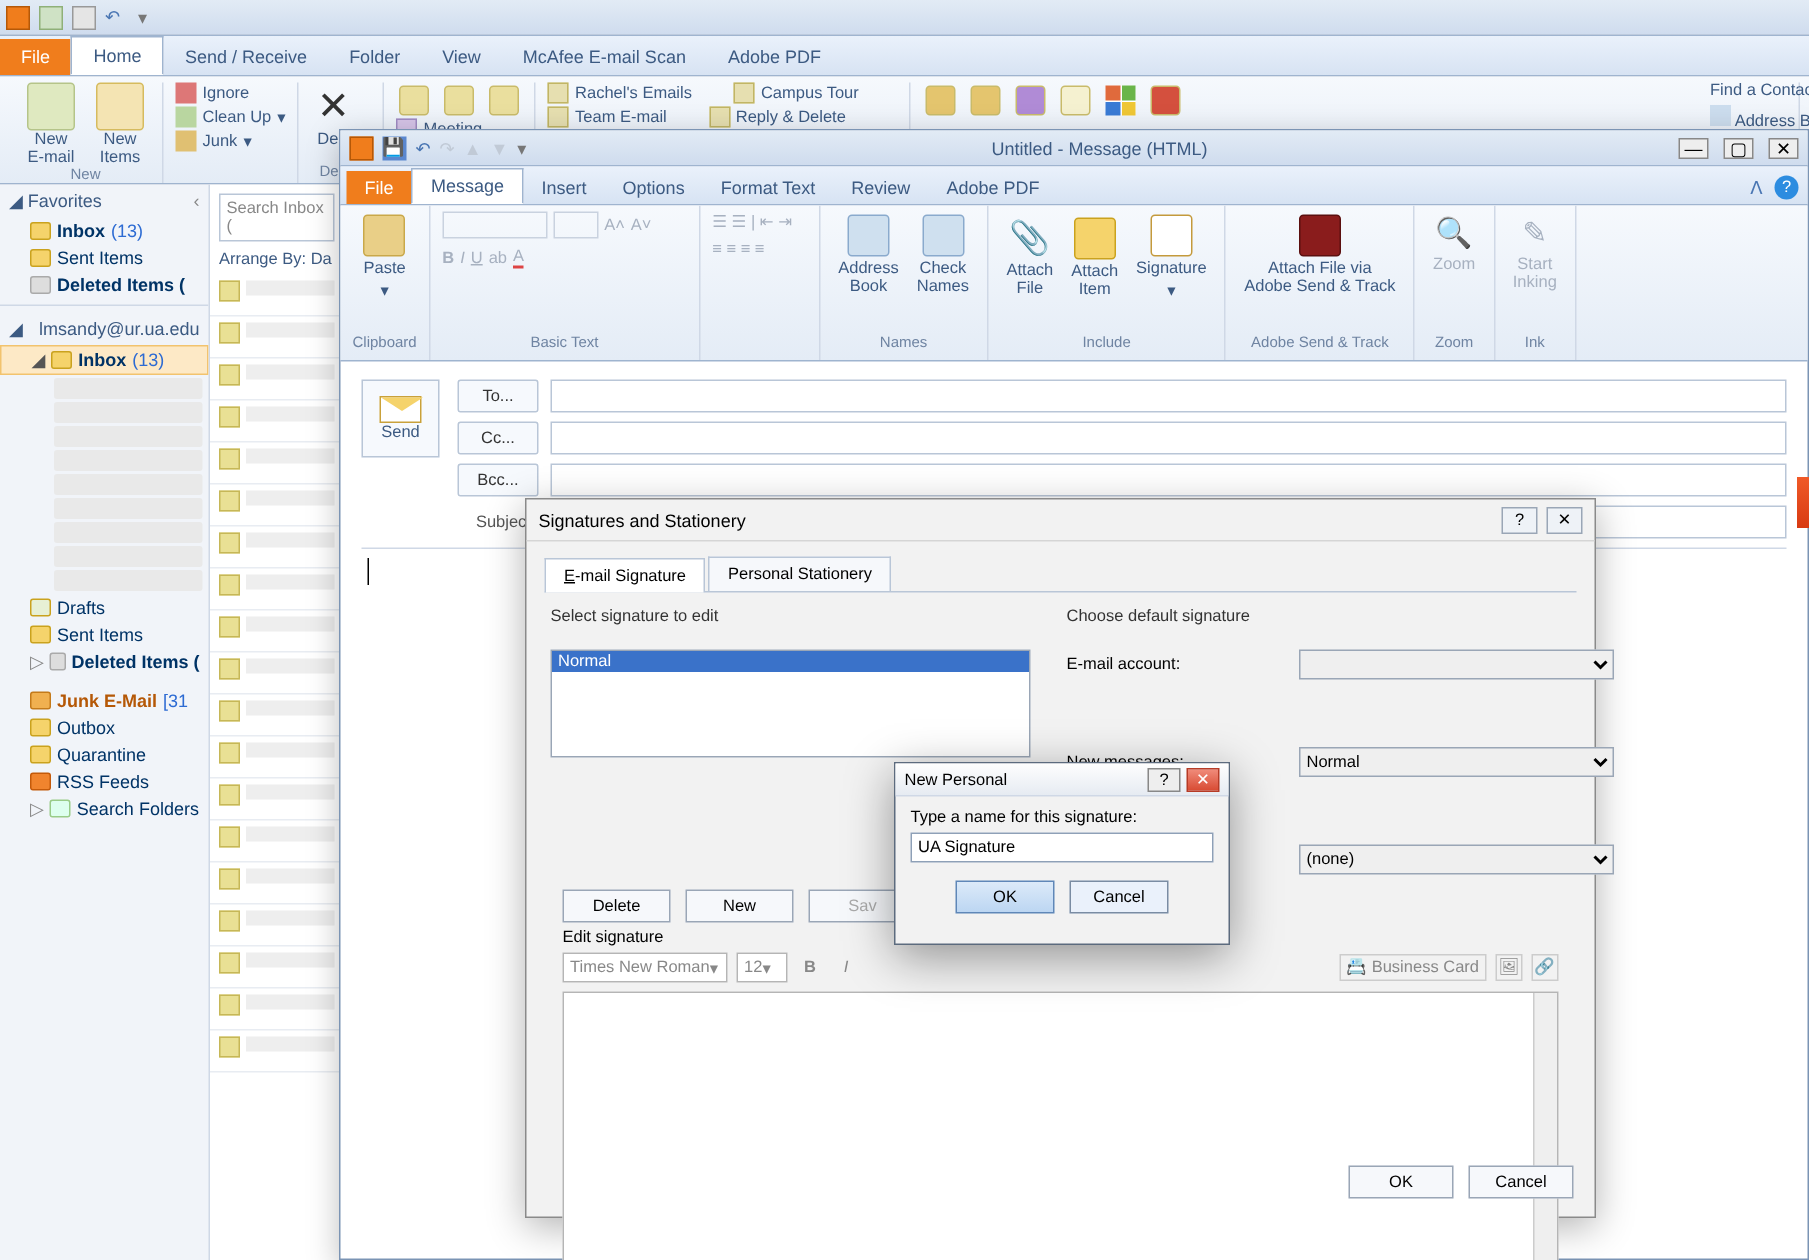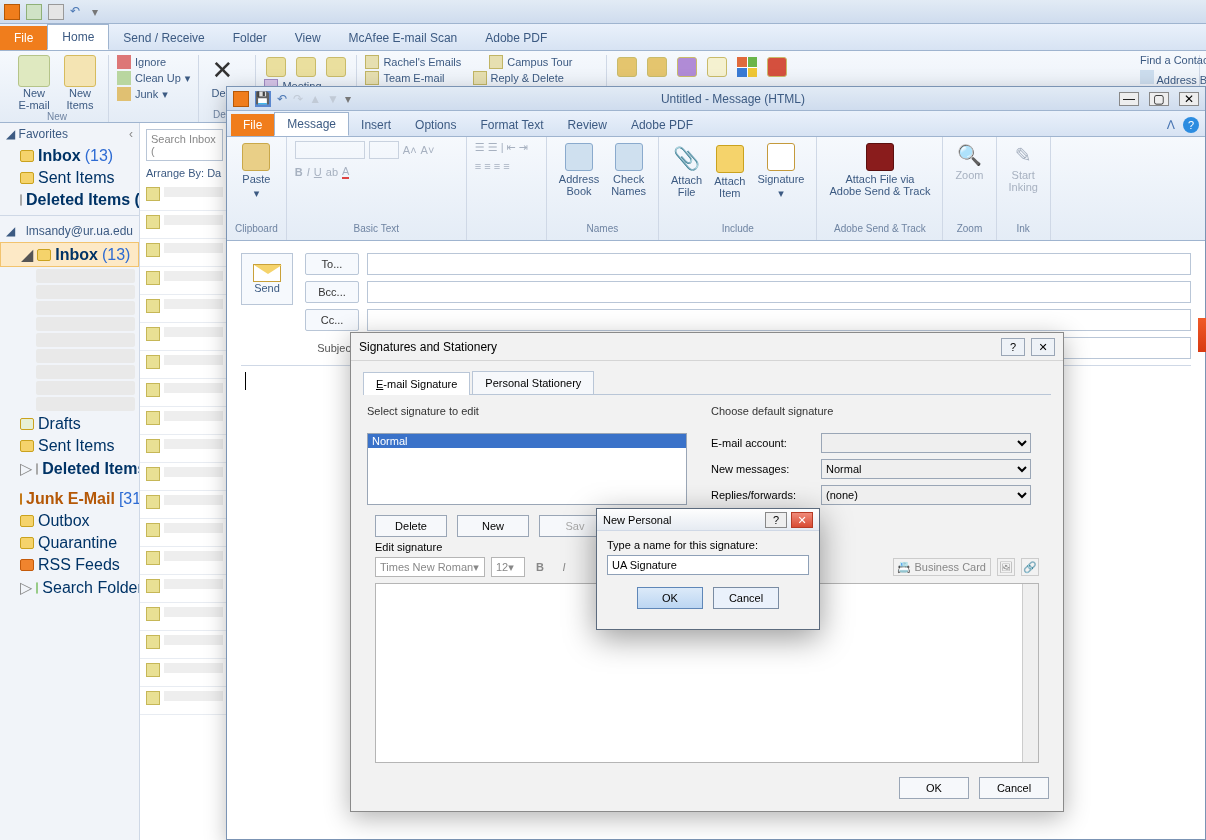--- a/index.html
+++ b/index.html
@@ -22,21 +22,21 @@
 .outer-ribbon .bigbtn { display:flex; flex-direction:column; align-items:center; font-size:11px; color:#3c5a82; padding:0 4px;}
 .outer-ribbon .bigbtn .ic { width:32px; height:32px; background:#dfe9c0; border:1px solid #b5c489; border-radius:3px;}
 .outer-ribbon .smallrow { font-size:11px; color:#3c5a82; display:flex; align-items:center; gap:4px; margin-bottom:2px;}
 .outer-ribbon .groupname { font-size:10px; color:#6f84a2; text-align:center; margin-top:auto; padding-bottom:2px;}
 .outer-ribbon .chip { width:20px; height:20px; background:#eadf9e; border:1px solid #c9bb6a; border-radius:3px; margin:2px;}
 
 
 .main { display:flex; height: calc(840px - 24px - 27px - 72px); }
 .nav { width: 140px; background:#f1f4f9; border-right:1px solid #cfd8e6; overflow:hidden;}
 .nav .hdr { padding:4px 6px; font-size:12px; color:#3c5a82; display:flex; justify-content:space-between; align-items:center;}
-.nav .folder { padding:2px 6px 2px 20px; font-size:16px; color:#036; display:flex; align-items:center; gap:4px; white-space:nowrap;}
+.nav .folder { padding:2px 6px 2px 20px; font-size:12px; color:#036; display:flex; align-items:center; gap:4px; white-space:nowrap;}
 .nav .folder .ic { width:14px; height:12px; background:#f5d36b; border:1px solid #caa21e; border-radius:2px;}
 .nav .folder.sel { background:#fde9c6; border:1px solid #f2c36e;}
 .nav .blur { background:#e9e9e9; height:14px; margin:2px 4px 2px 36px; border-radius:2px;}
 .nav .sep { height:1px; background:#cfd8e6; margin:4px 0;}
 .nav .count { color:#2d6bd3;}
 
 .listcol { width: 90px; border-right:1px solid #cfd8e6; background:#fff; overflow:hidden;}
 .listcol .search { margin:6px; border:1px solid #b9c6d7; padding:3px 4px; font-size:11px; color:#888; background:#fff;}
 .listcol .arrange { padding:0 6px 4px 6px; font-size:11px; color:#3c5a82;}
 .listcol .msgitem { height:28px; border-bottom:1px solid #e8ecf2; padding:4px 6px; display:flex; gap:4px; }
@@ -84,21 +84,21 @@
 .sigdlg .titlebar .t { flex:1; font-size:12px;}
 .sigdlg .titlebar .wbtn { width:24px; height:18px; border:1px solid #9aa6b6; background:#eef2f7; margin-left:6px; text-align:center; line-height:16px; font-size:11px;}
 .sigdlg .tabs { display:flex; margin:10px 12px 0 12px; border-bottom:1px solid #b9c6d7;}
 .sigdlg .tabs .tab { padding:5px 12px; font-size:11px; border:1px solid #b9c6d7; border-bottom:none; margin-right:2px; background:#f6f8fb;}
 .sigdlg .tabs .tab.active { background:#fff; position:relative; top:1px;}
 .sigdlg .panel { padding:10px 16px;}
 .sigdlg .row { display:flex; gap:24px;}
 .sigdlg .lbl { font-size:11px; color:#333; margin-bottom:16px;}
 .sigdlg .listbox { width:320px; height:72px; border:1px solid #9aa6b6; background:#fff; overflow:hidden;}
 .sigdlg .listbox .item { background:#3a72c9; color:#fff; padding:1px 4px; font-size:11px;}
-.sigdlg .grid { display:grid; grid-template-columns:110px 210px; row-gap:6px; align-items:center; font-size:11px;}
+.sigdlg .grid { display:grid; grid-template-columns:110px 210px; row-gap:6px; align-items:center; font-size:11px;gap:45px;}
 .sigdlg select { height:20px; border:1px solid #9aa6b6; font-size:11px; width:210px;}
 .sigdlg .btnrow { display:flex; gap:10px; margin:10px 0 4px 8px;}
 .sigdlg .btnrow button { width:72px; height:22px; border:1px solid #9aa6b6; background:#f6f8fb; font-size:11px;}
 .sigdlg .editlbl { font-size:11px; margin:4px 0 4px 8px;}
 .sigdlg .toolbar { display:flex; align-items:center; gap:6px; margin:0 8px;}
 .sigdlg .toolbar .combo { border:1px solid #b5b5b5; background:#fff; height:20px; display:flex; align-items:center; padding:0 4px; font-size:11px; color:#888;}
 .sigdlg .toolbar .btn { width:18px; height:18px; border:1px solid transparent; text-align:center; line-height:16px; font-size:11px; color:#888;}
 .sigdlg .editbox { margin:6px 8px 0 8px; height:180px; border:1px solid #b5b5b5; background:#fff; position:relative;}
 .sigdlg .editbox .sb { position:absolute; right:0; top:0; width:16px; height:100%; background:#efefef; border-left:1px solid #ccc;}
 .sigdlg .footer { position:absolute; right:14px; bottom:12px; display:flex; gap:10px;}
@@ -501,25 +501,25 @@
     <div class="sendbtn">
         <div class="ic"></div>
         <div>Send</div>
       </div>
     <div class="fields">
       <div class="frow">
           <button>To...</button>
           <input style="">
         </div>
       <div class="frow">
+          <button>Cc...</button>
+          <input style="">
+        </div>
+      <div class="frow">
           <button>Bcc...</button>
-          <input style="">
-        </div>
-      <div class="frow">
-          <button>Cc...</button>
           <input style="">
         </div>
       <div class="frow">
           <span class="subject-label">Subject:</span>
           <input style="">
         </div>
     </div>
   </div>
   <div class="bodyarea"><span class="cursor"></span></div>
 </div>

